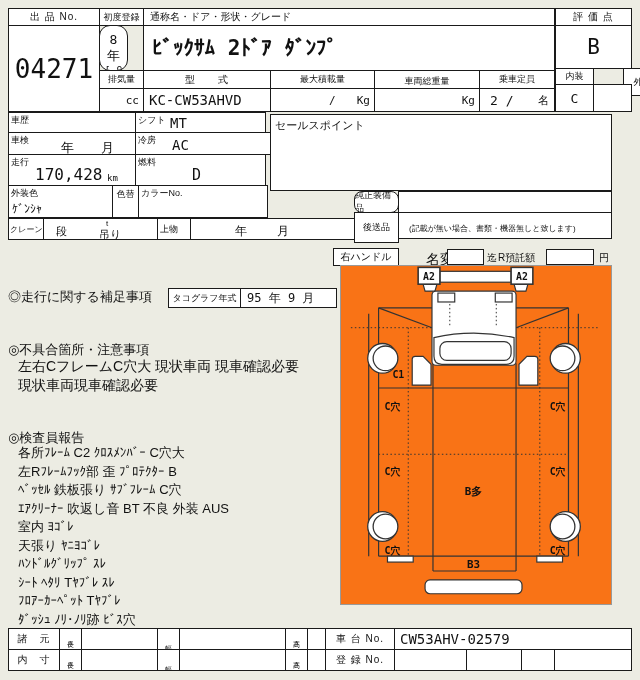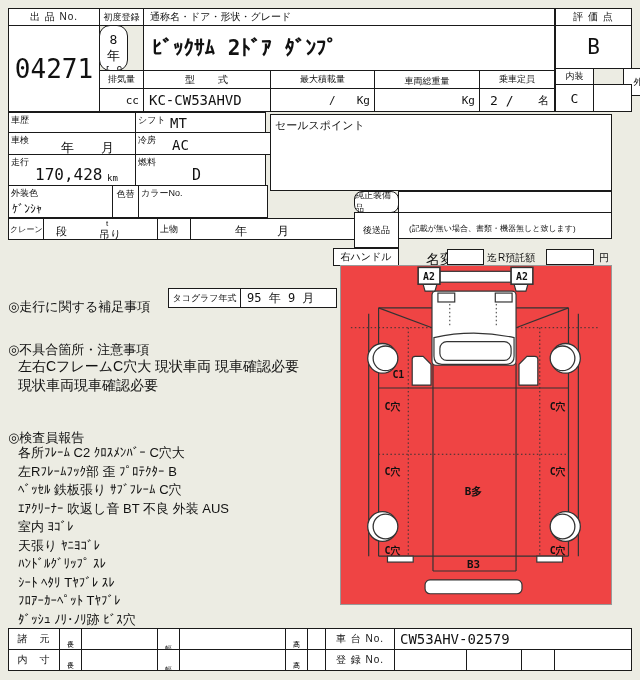--- a/index.html
+++ b/index.html
@@ -123,32 +123,32 @@
   <span style="position:absolute;left:44px;top:4px;font-size:12px;">年</span>
   <span style="position:absolute;left:86px;top:4px;font-size:12px;">月</span>
 </div>
 
 <div class="cell" style="left:270px;top:114px;width:342px;height:77px;">
   <span class="lab" style="font-size:11px;top:3px;left:4px;">セールスポイント</span>
 </div>
 
 <div class="cell hdr hdr-sm" style="left:354px;top:191px;width:45px;height:22px;border-radius:8px;">純正装備品</div>
 <div class="cell" style="left:398px;top:191px;width:214px;height:22px;"></div>
-<div class="cell hdr hdr-sm" style="left:354px;top:212px;width:45px;height:36px;">後送品</div>
+<div class="cell hdr hdr-sm" style="left:354px;top:212px;width:45px;height:31px;">後送品</div>
 <div class="cell" style="left:398px;top:212px;width:214px;height:27px;font-size:8px;display:flex;align-items:flex-start;padding:10px;">(記載が無い場合、書類・機器無しと致します)</div>
 
 <div class="cell hdr" style="left:333px;top:248px;width:66px;height:18px;font-size:10px;letter-spacing:0;">右ハンドル</div>
 <span class="freetext" style="left:402px;top:251px;font-size:14px;margin-left:24px;">名変通知</span>
 <div class="inputbox" style="left:447px;top:249px;width:37px;height:16px;"></div>
 <span class="freetext" style="left:487px;top:251px;font-size:10px;">迄</span>
 <span class="freetext" style="left:498px;top:251px;font-size:10px;">R預託額</span>
 <div class="inputbox" style="left:546px;top:249px;width:48px;height:16px;"></div>
 <span class="freetext" style="left:599px;top:251px;font-size:10px;">円</span>
 
-<span class="freetext" style="left:8px;top:298px;font-size:13px;">◎走行に関する補足事項</span>
+<span class="freetext" style="left:8px;top:288px;font-size:13px;font-family:Liberation Serif, serif;">◎走行に関する補足事項</span>
 <div class="cell" style="left:168px;top:288px;width:73px;height:20px;font-size:9px;display:flex;align-items:center;justify-content:center;">タコグラフ年式</div>
 <div class="cell val" style="left:240px;top:288px;width:97px;height:20px;font-size:12px;padding-left:6px;">95  年 9 月</div>
 
 <span class="freetext" style="left:8px;top:341px;font-size:13px;">◎不具合箇所・注意事項</span>
 <div class="noborder" style="position:absolute;left:18px;top:357px;font-size:14px;line-height:19px;">
   <div>左右CフレームC穴大 現状車両 現車確認必要</div>
   <div>現状車両現車確認必要</div>
 </div>
 
 <span class="freetext" style="left:8px;top:429px;font-size:13px;">◎検査員報告</span>
@@ -158,21 +158,21 @@
   <div>ﾍﾞｯｾﾙ 鉄板張り  ｻﾌﾞﾌﾚｰﾑ C穴</div>
   <div>ｴｱｸﾘｰﾅｰ 吹返し音  BT 不良  外装 AUS</div>
   <div>室内 ﾖｺﾞﾚ</div>
   <div>天張り ﾔﾆﾖｺﾞﾚ</div>
   <div>ﾊﾝﾄﾞﾙｸﾞﾘｯﾌﾟ ｽﾚ</div>
   <div>ｼｰﾄ ﾍﾀﾘ Tﾔﾌﾞﾚ ｽﾚ</div>
   <div>ﾌﾛｱｰｶｰﾍﾟｯﾄ Tﾔﾌﾞﾚ</div>
   <div>ﾀﾞｯｼｭ ﾉﾘ･ﾉﾘ跡 ﾋﾞｽ穴</div>
 </div>
 
-<div style="position:absolute;left:340px;top:265px;width:272px;height:340px;box-sizing:border-box;border:1.5px solid #999;background:#ef4444;">
+<div style="position:absolute;left:340px;top:265px;width:272px;height:340px;box-sizing:border-box;border:1.5px solid #999;background:#f97316;">
 <svg viewBox="0 0 272 340" width="269" height="337">
   <g stroke="#333" stroke-width="1.2" fill="none">
 
     <line x1="38" y1="42" x2="230" y2="42"></line>
     <line x1="38" y1="42" x2="92" y2="62"></line>
     <line x1="230" y1="42" x2="177" y2="62"></line>
 
     <line x1="28" y1="48" x2="28" y2="293"></line>
     <line x1="38" y1="42" x2="38" y2="293"></line>
     <line x1="240" y1="48" x2="240" y2="293"></line>

